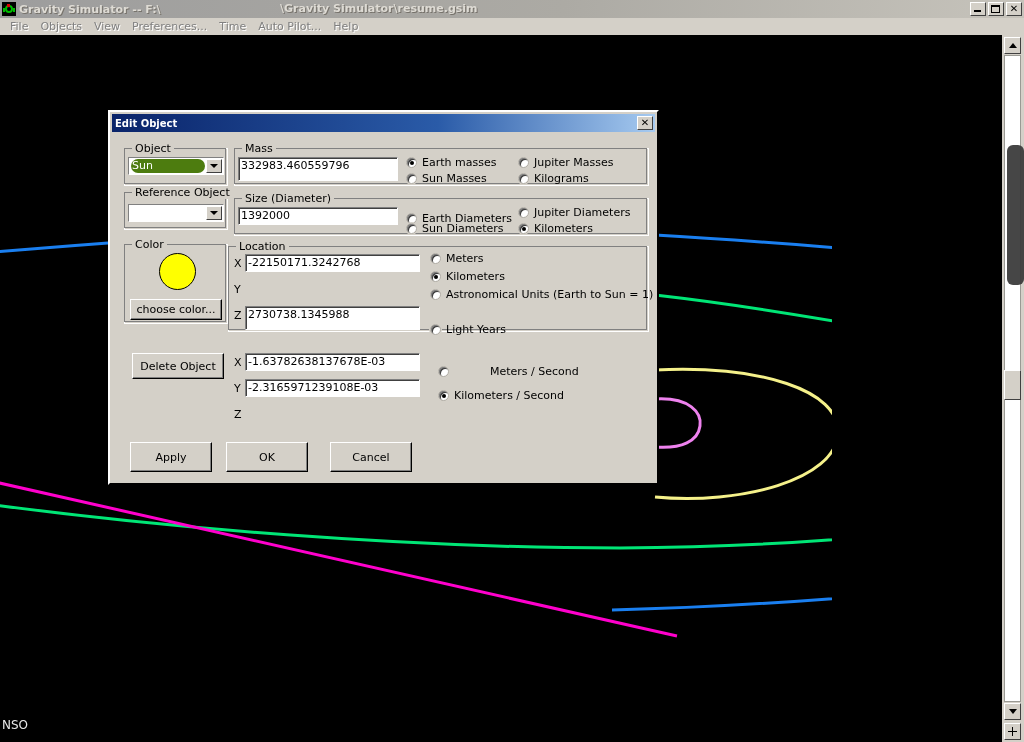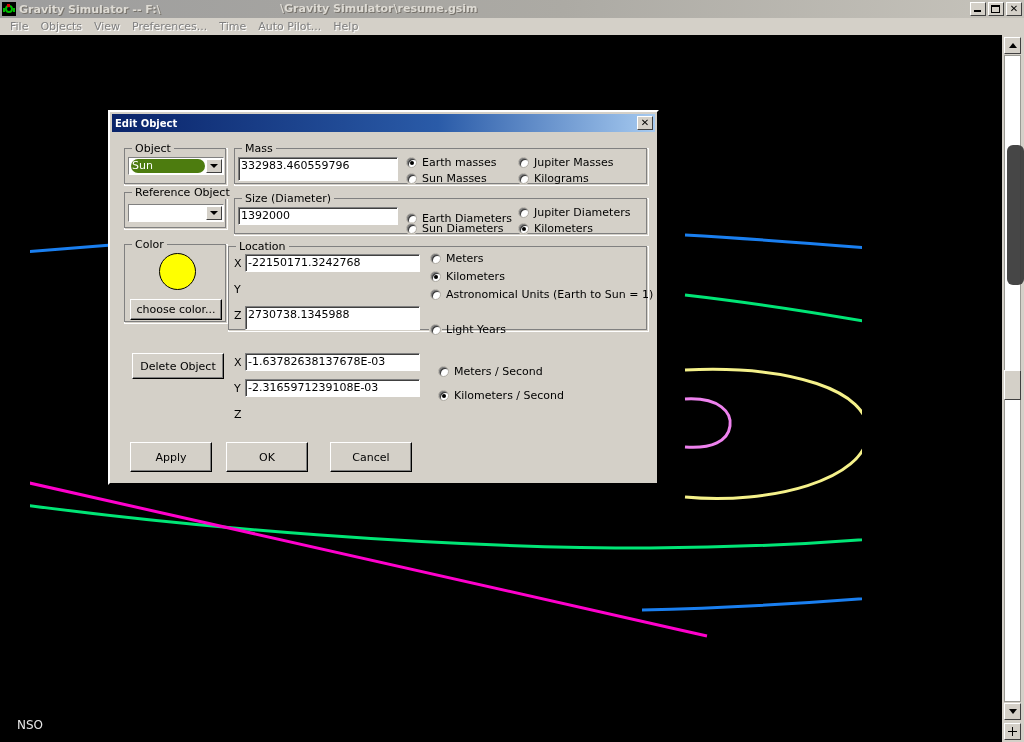--- a/index.html
+++ b/index.html
@@ -58,22 +58,22 @@
     background:#d4d0c8;display:flex;align-items:center;padding-left:4px;
     box-sizing:border-box;
   }
   .menuitem{
     padding:1px 6px;font-size:11px;color:#808080;white-space:nowrap;
     text-shadow:1px 1px 0 #fff;
   }
 
   
   .canvas{
-    position:absolute;left:15px;top:35px;width:832px;height:707px;
-    background:#000;overflow:hidden;padding-left:15px;
+    position:absolute;left:0;top:35px;width:832px;height:707px;
+    background:#000;overflow:hidden;
   }
   .canvas svg{display:block;}
   .nso{
     position:absolute;left:2px;bottom:10px;color:#e8e8e8;font-size:12px;
     font-family:"DejaVu Sans","Liberation Sans",sans-serif;
   }
 
   
   .vscroll{
     position:absolute;right:0;top:35px;width:22px;height:707px;
@@ -385,21 +385,21 @@
       <span class="rdot"></span>
       <span>Light Years</span>
     </div>
 
     <span class="axlbl" style="left:124px;top:244px;">X</span>
     <div class="field" style="left:135px;top:241px;width:175px;height:18px;">-1.63782638137678E-03</div>
     <span class="axlbl" style="left:124px;top:270px;">Y</span>
     <div class="field" style="left:135px;top:267px;width:175px;height:18px;">-2.3165971239108E-03</div>
     <span class="axlbl" style="left:124px;top:296px;">Z</span>
 
-    <div class="radio" style="left:328px;top:253px;">
+    <div class="radio" style="left:328px;top:253px;gap:36px;">
       <span class="rdot"></span>
       <span>Meters / Second</span>
     </div>
     <div class="radio" style="left:328px;top:277px;">
       <span class="rdot on"></span>
       <span>Kilometers / Second</span>
     </div>
 
     <div class="btn" style="left:20px;top:330px;width:82px;height:30px;">Apply</div>
     <div class="btn" style="left:116px;top:330px;width:82px;height:30px;">OK</div>

